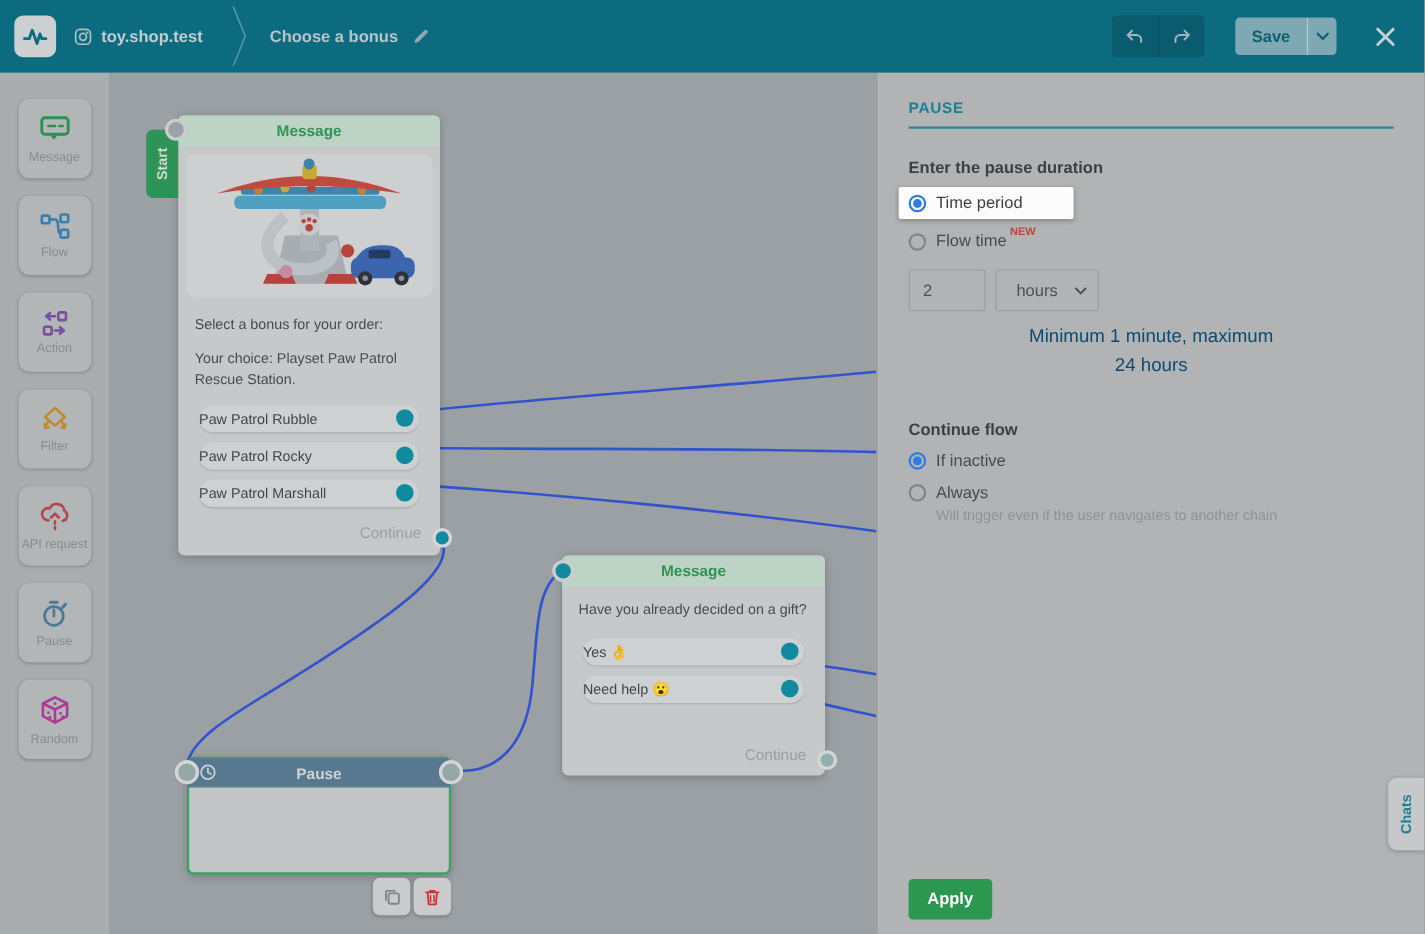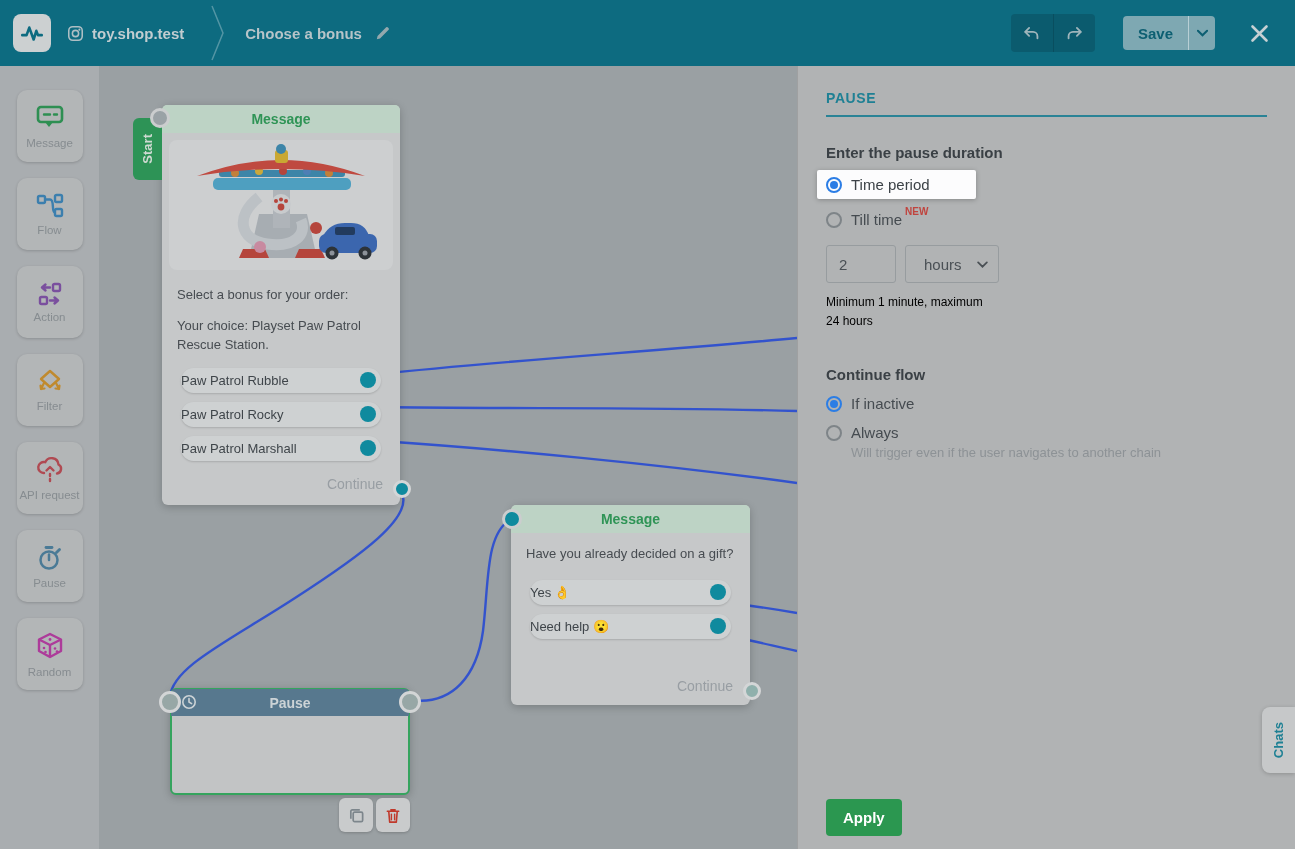--- a/index.html
+++ b/index.html
@@ -92,21 +92,21 @@
   .spotlight .radio-row { margin-top:0; color:#3c4247; }
   .radio { width:16px; height:16px; border-radius:50%; border:2px solid #7e8488; position:relative; flex:0 0 auto; }
   .radio.sel { border-color:#2b7de5; }
   .radio.sel::after { content:''; position:absolute; inset:2px; border-radius:50%; background:#2b7de5; }
   .new-badge { font-size:10px; font-weight:bold; color:#c0443e; vertical-align:top; position:relative; top:-5px; margin-left:3px; }
   .duration-row { display:flex; gap:9px; margin-top:17px; }
   .dur-input { width:70px; height:38px; border:1px solid #979c9f; border-radius:3px; background:transparent;
                font-family:"Liberation Sans",sans-serif; font-size:15px; color:#4a5055; padding-left:12px; outline:none; }
   .dur-select { width:94px; height:38px; border:1px solid #979c9f; border-radius:3px; display:flex; align-items:center;
                 justify-content:space-between; padding:0 10px 0 18px; font-size:15px; color:#4a5055; }
-  .hint { margin-top:10px; font-size:12px; color:#000000; line-height:1.55; }
+  .hint { margin-top:10px; font-size:17px; color:#0c4a6e; line-height:1.55;text-align:center; }
   .always-hint { margin:4px 0 0 25px; font-size:13px; color:#8d9296; }
   .apply-btn { position:absolute; left:28px; top:733px; background:#2b9750; border:none; border-radius:4px;
                padding:10px 17px; color:#ffffff; font-weight:bold; font-size:15px; font-family:"Liberation Sans",sans-serif; }
 
   
   .chats-tab { position:absolute; right:0; top:641px; width:33px; height:66px; background:#c6c8c9;
                border-radius:8px 0 0 8px; box-shadow:0 1px 4px rgba(0,0,0,0.2); z-index:7;
                display:flex; align-items:center; justify-content:center; }
   .chats-tab span { writing-mode:vertical-rl; transform:rotate(180deg); color:#1e8094; font-weight:bold; font-size:13px; }
 
@@ -396,21 +396,21 @@
 
     <div class="spotlight">
       <label class="radio-row">
         <span class="radio sel"></span>
         <span>Time period</span>
       </label>
     </div>
 
     <label class="radio-row">
       <span class="radio"></span>
-      <span><span>Till time</span><span class="new-badge">NEW</span></span>
+      <span><span>Flow time</span><span class="new-badge">NEW</span></span>
     </label>
 
     <div class="duration-row">
       <input class="dur-input" value="2" style="">
       <div class="dur-select">
         <span>hours</span>
         <span>
           <svg width="11" height="7" viewBox="0 0 12 8">
               <path d="M1 1.5 L6 6.5 L11 1.5" stroke="#4a5055" stroke-width="2" fill="none" stroke-linecap="round"></path>
             </svg>

